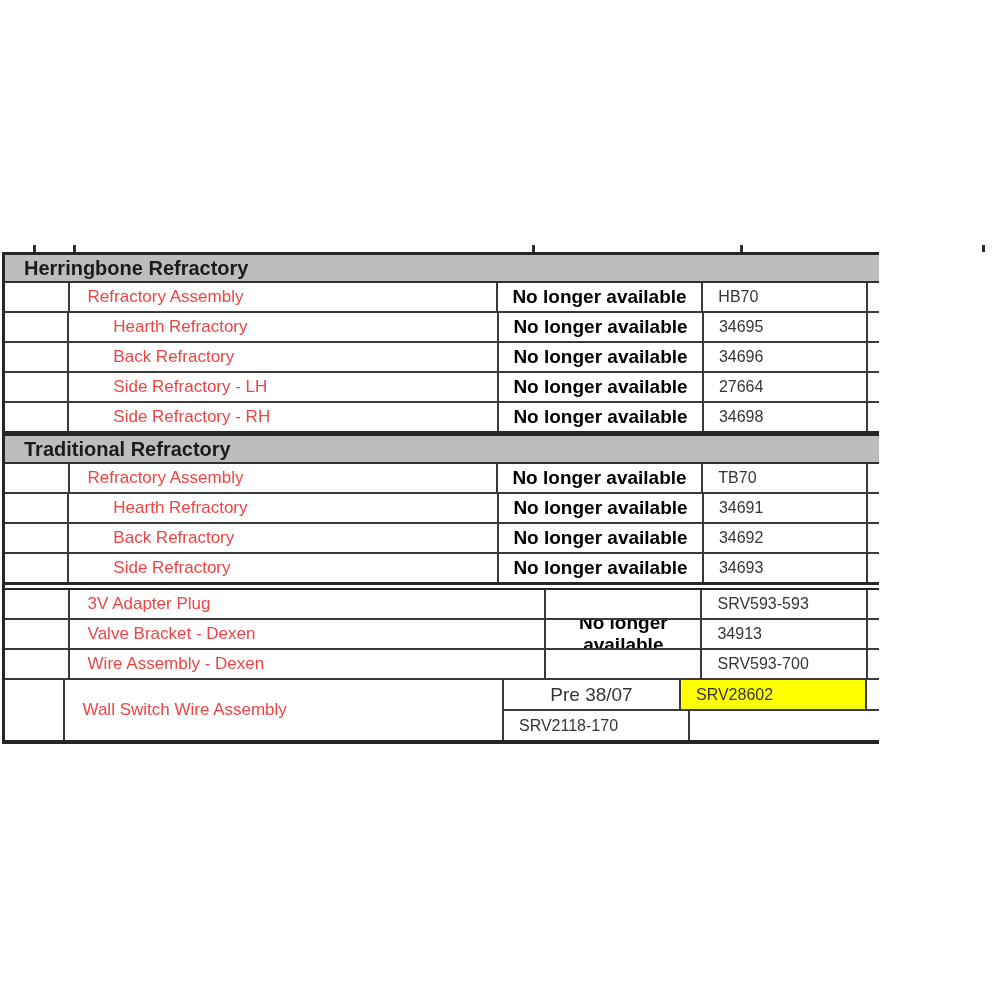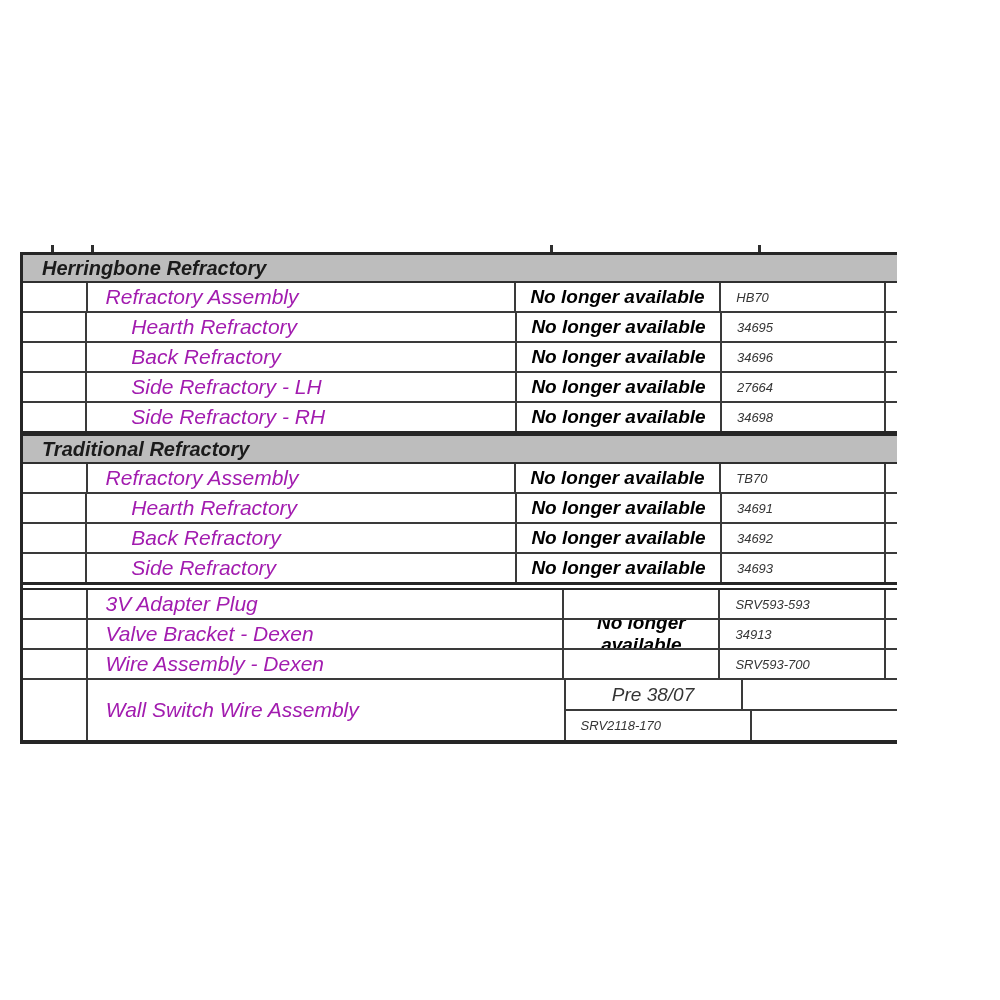--- a/index.html
+++ b/index.html
@@ -1,20 +1,20 @@
 <!DOCTYPE html>
 <html><head>
 <meta charset="utf-8">
 <style>
   html,body{margin:0;padding:0;background:#ffffff;}
   .canvas{
     position:relative;width:1000px;height:1000px;background:#ffffff;
     font-family:"Liberation Sans","DejaVu Sans",sans-serif;overflow:hidden;
   }
-  .table-wrap{position:absolute;left:20px;top:245px;width:877px;font-style:italic;}
+  .table-wrap{position:absolute;left:2px;top:245px;width:877px;}
 
   
   .tick-strip{position:relative;height:7px;}
   .tick{position:absolute;bottom:0;width:3px;height:7px;background:#2e2e2e;}
 
   .tbl{border-left:3px solid #262626;border-top:3px solid #262626;}
 
   .sec-header{
     display:flex;align-items:center;height:28px;background:#bdbdbd;
     border-bottom:2px solid #303030;font-weight:bold;font-size:20px;color:#1b1b1b;
@@ -30,24 +30,24 @@
   .w-n{width:73px;}
   .w-dt{width:483px;}
   .w-st{width:233px;}
   .w-pt{width:185px;}
   .w-e{width:12px;}
   
   .w-db{width:538px;}
   .w-mb{width:177px;}
   .w-pb{width:186px;}
 
-  .desc{font-size:21px;color:#a21caf;padding-left:18px;}
+  .desc{font-size:17px;color:#ef4444;padding-left:18px;}
   .desc.ind2{padding-left:44px;}
   .status{font-weight:bold;font-size:19px;color:#000000;justify-content:center;text-align:center;}
-  .part{font-size:13px;color:#353535;padding-left:15px;}
+  .part{font-size:16px;color:#353535;padding-left:15px;}
   .note{font-size:19px;color:#353535;justify-content:center;text-align:center;}
   .hl{background:#ffff00;}
 
   
   .sep-thick{height:5px;background:#262626;}
   .sep-dark{height:3px;background:#262626;}
   .sep-gap{height:3px;background:#ffffff;}
   .sep-thin{height:2px;background:#262626;}
   .bottom-border{height:4px;background:#262626;}
 
@@ -182,20 +182,21 @@
         <div class="c w-pb part">SRV593-700</div>
         <div class="c w-e lastc"></div>
       </div>
 
       <div class="ws-row">
         <div class="c w-n" style="height:60px"></div>
         <div class="c w-db desc" style="height:60px">Wall Switch Wire Assembly</div>
         <div class="ws-right">
           <div class="ws-sub">
             <div class="c w-mb note">Pre 38/07</div>
+            <div class="c w-pb part hl">SRV28602</div>
             <div class="c w-e lastc"></div>
           </div>
           <div class="ws-sub">
             <div class="c w-pb part">SRV2118-170</div>
             <div class="c w-e lastc"></div>
           </div>
         </div>
       </div>
 
       <div class="bottom-border"></div>

